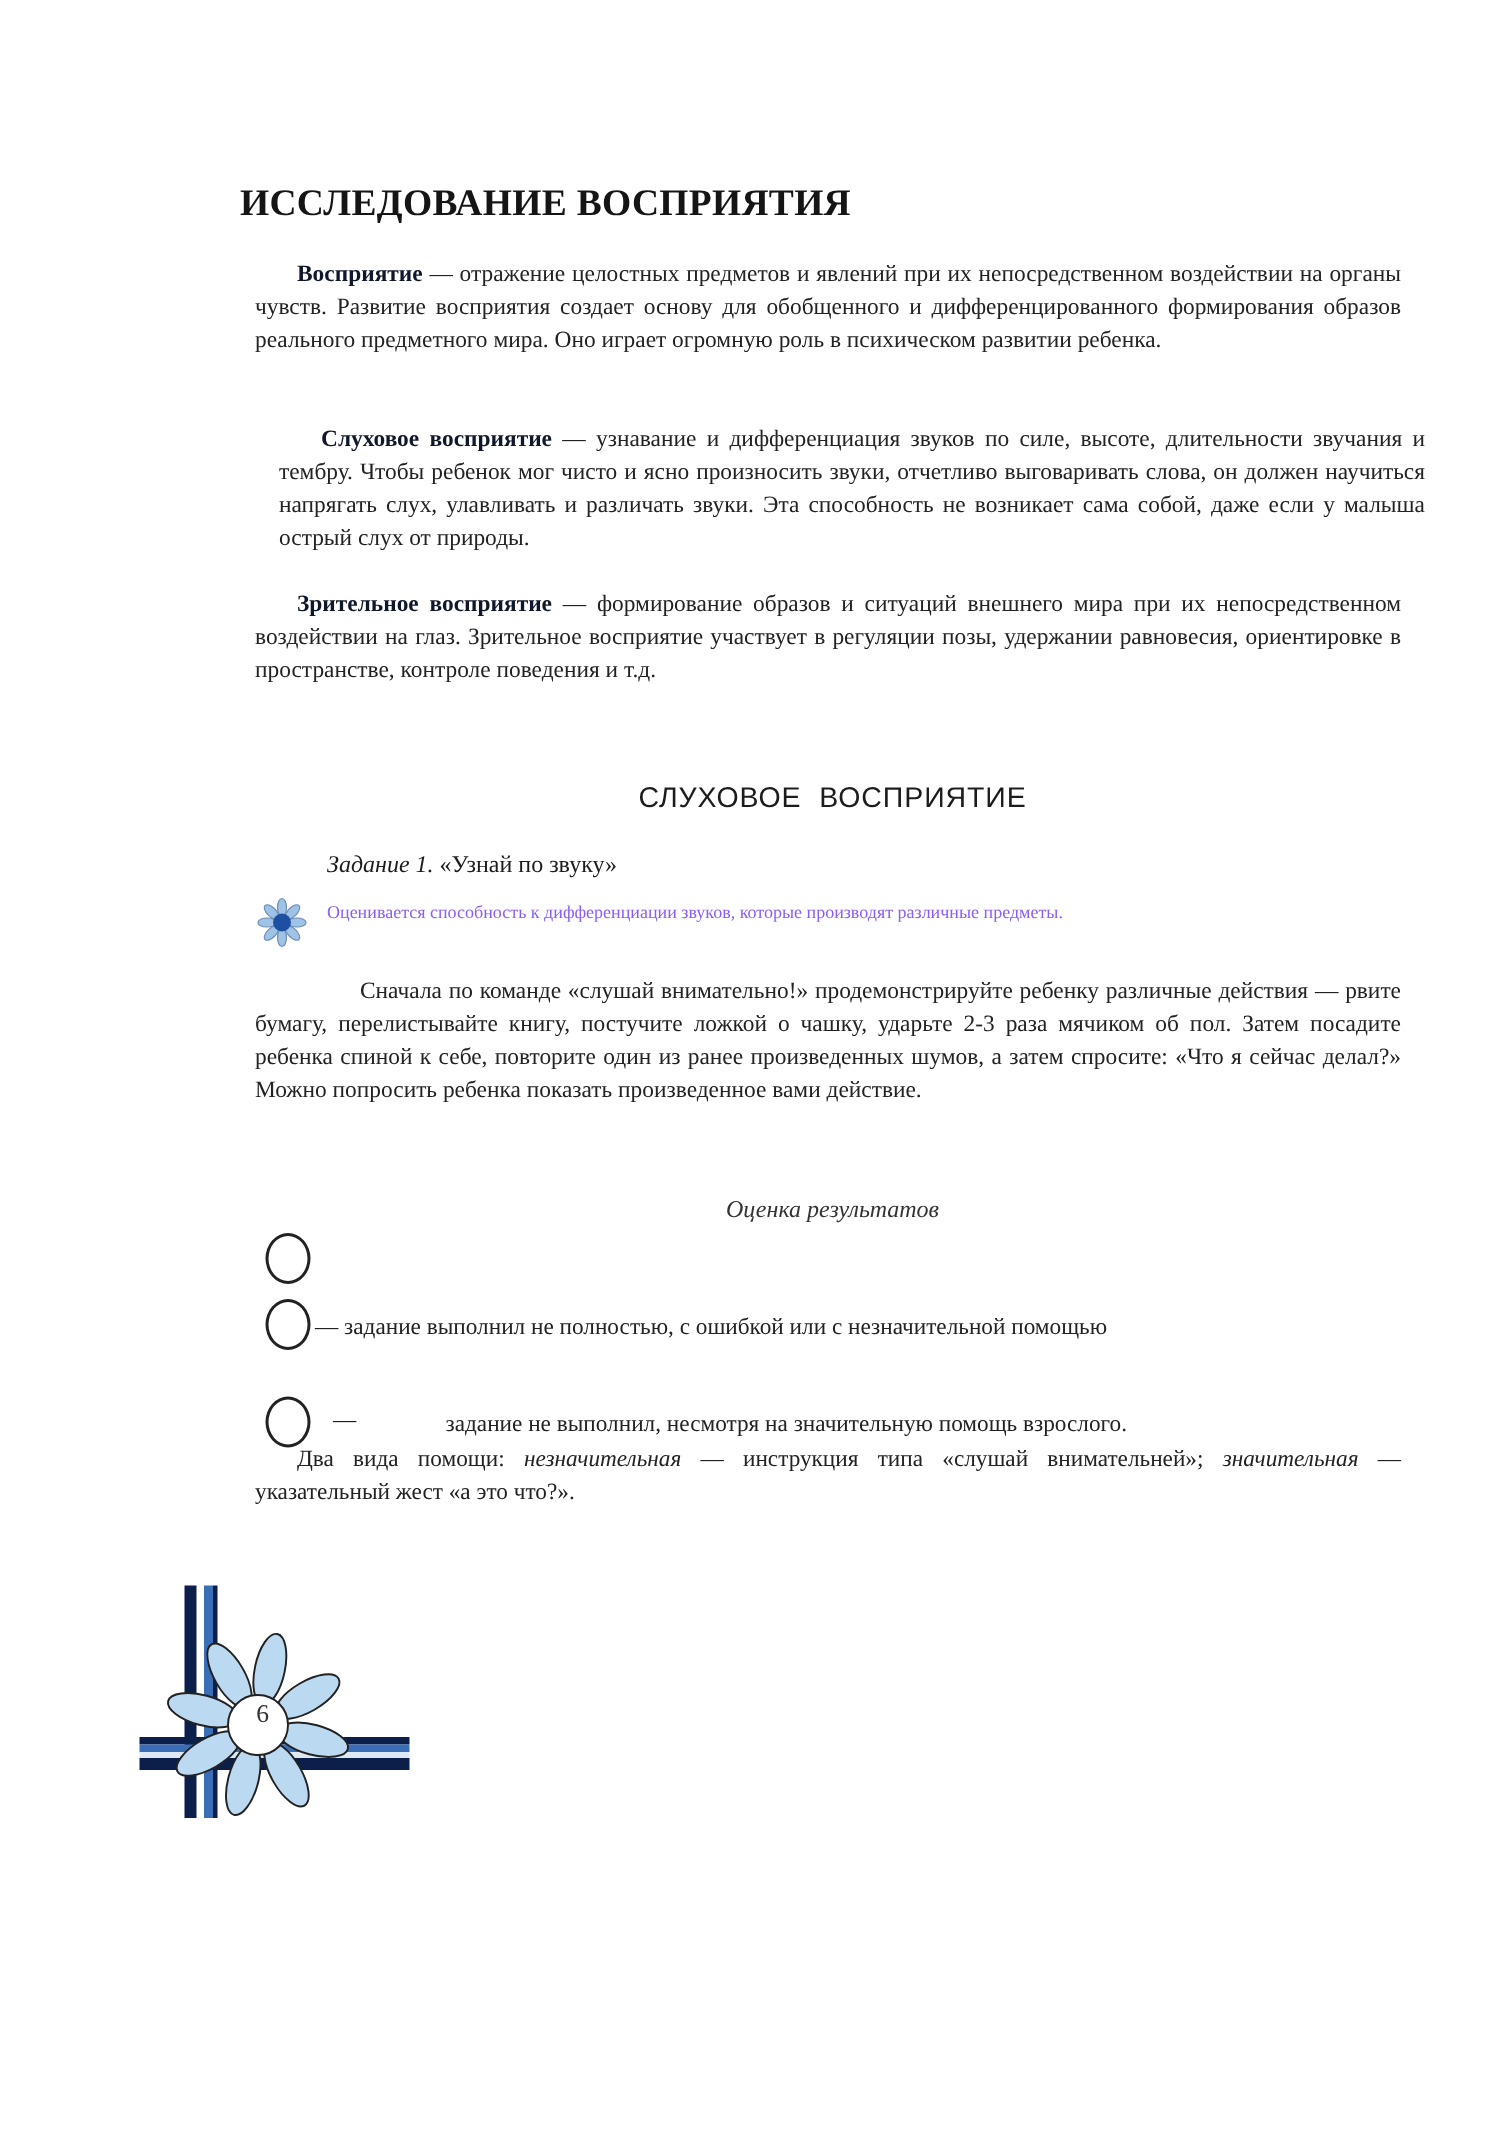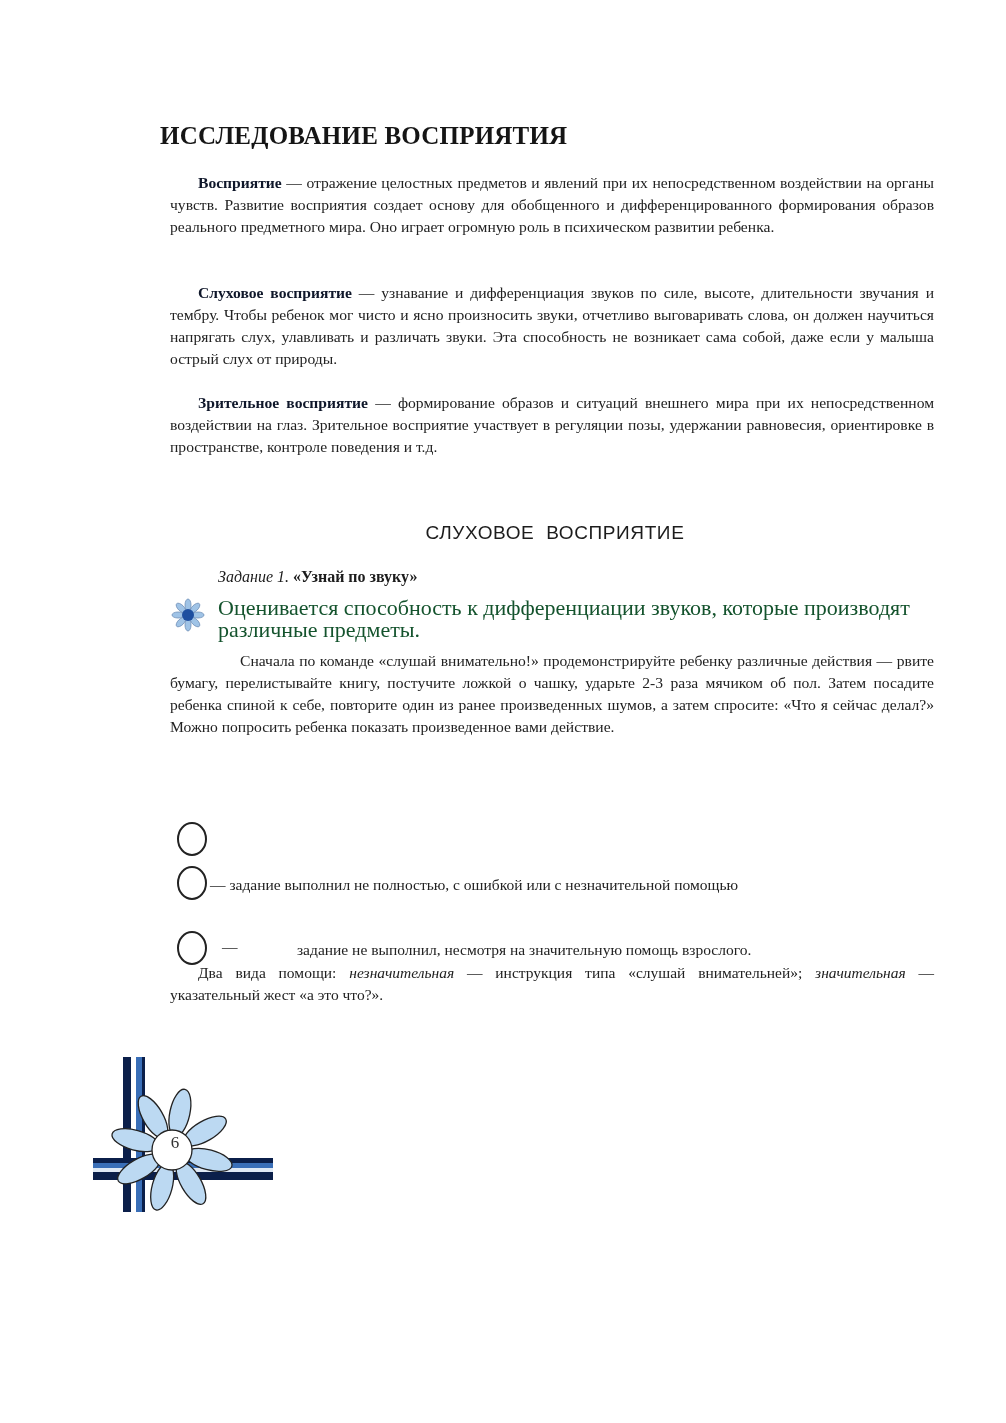--- a/index.html
+++ b/index.html
@@ -14,36 +14,36 @@
     font-weight: bold; font-size: 25px; letter-spacing: 0.2px;
     color: #151515;
   }
   .para {
     position: absolute; left: 170px; width: 764px;
     font-size: 15.6px; line-height: 22px; text-align: justify; color: #222;
   }
   .para .indent { display: inline-block; width: 28px; }
   .para b { color: #0f172a; }
   #p1 { top: 172px; }
-  #p2 { top: 282px; }
+  #p2 { top: 282px; margin-left: 16px; }
   #p3 { top: 392px; }
   .section-title {
     position: absolute; left: 160px; width: 790px; top: 522px; text-align: center;
     font-family: "Liberation Sans", "DejaVu Sans", sans-serif; font-size: 19px;
     color: #1c1c1c; letter-spacing: 0.6px; word-spacing: 6px;
   }
   .task-title {
     position: absolute; left: 218px; top: 568px; font-size: 16px;
   }
   .task-title i { font-style: italic; }
-  .task-title b { font-weight: bold; }
+  .task-title b { font-weight: normal; }
   .star-icon { position: absolute; left: 170px; top: 598px; width: 36px; height: 34px; }
   .goal {
     position: absolute; left: 218px; top: 597px; width: 716px;
-    font-size: 22px; line-height: 22px; color: #14532d;
+    font-size: 12px; line-height: 22px; color: #8b5cf6;
   }
   #instr { top: 650px; }
   #instr .indent { width: 70px; }
   .eval-title {
     position: absolute; left: 160px; width: 790px; top: 798px; text-align: center;
     font-style: italic; font-size: 16px; color: #333;
   }
   .circle {
     position: absolute; width: 30px; height: 34px; border: 2.2px solid #222;
     border-radius: 50%; box-sizing: border-box;
@@ -104,20 +104,21 @@
       </g>
       <circle cx="0" cy="0" r="6" fill="#1e4fa0"></circle>
     </g>
   </svg>
   <div class="goal">Оценивается способность к дифференциации звуков, которые производят различные предметы.</div>
 
   <div class="para" id="instr">
     <span class="indent"></span><span>Сначала по команде «слушай внимательно!» продемонстрируйте ребенку различные действия — рвите бумагу, перелистывайте книгу, постучите ложкой о чашку, ударьте 2-3 раза мячиком об пол. Затем посадите ребенка спиной к себе, повторите один из ранее произведенных шумов, а затем спросите: «Что я сейчас делал?» Можно попросить ребенка показать произведенное вами действие.</span>
   </div>
 
+  <div class="eval-title">Оценка результатов</div>
 
   <div class="circle" id="c1"></div>
 
   <div class="circle" id="c2"></div>
   <div class="eval-text" id="e2">
     <span>— задание выполнил не полностью, с ошибкой или с незначительной помощью</span>
   </div>
 
   <div class="circle" id="c3"></div>
   <span id="e3dash">—</span>

